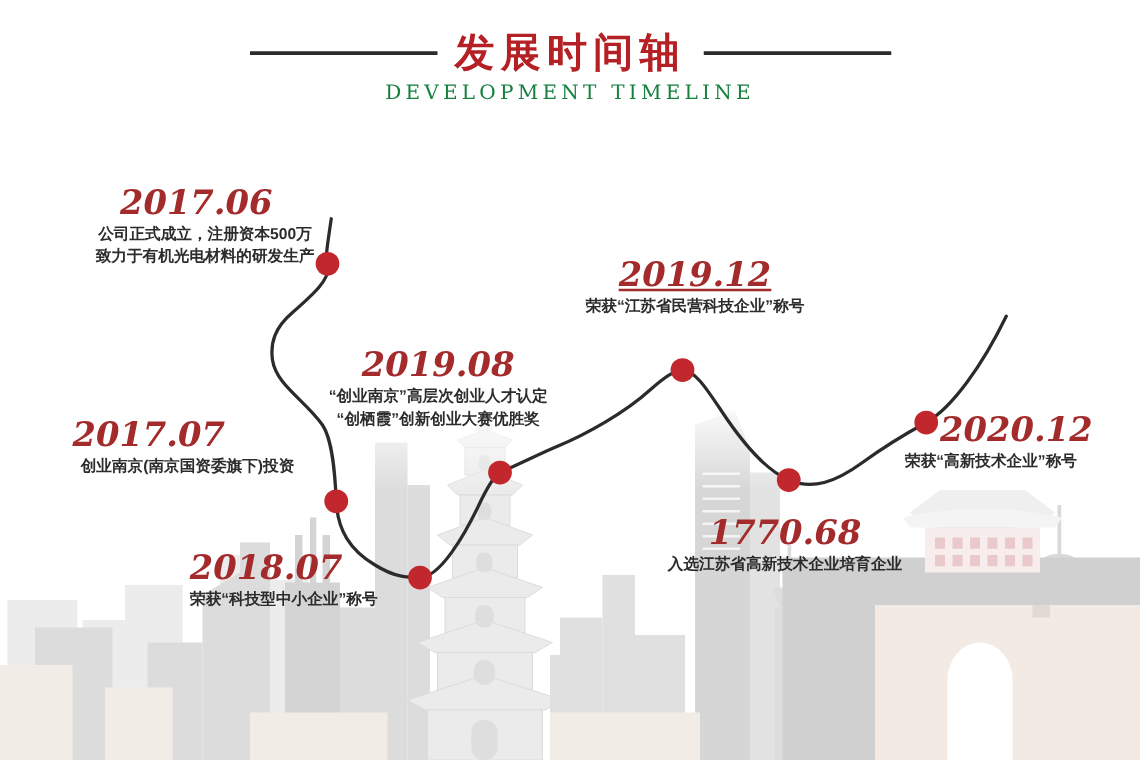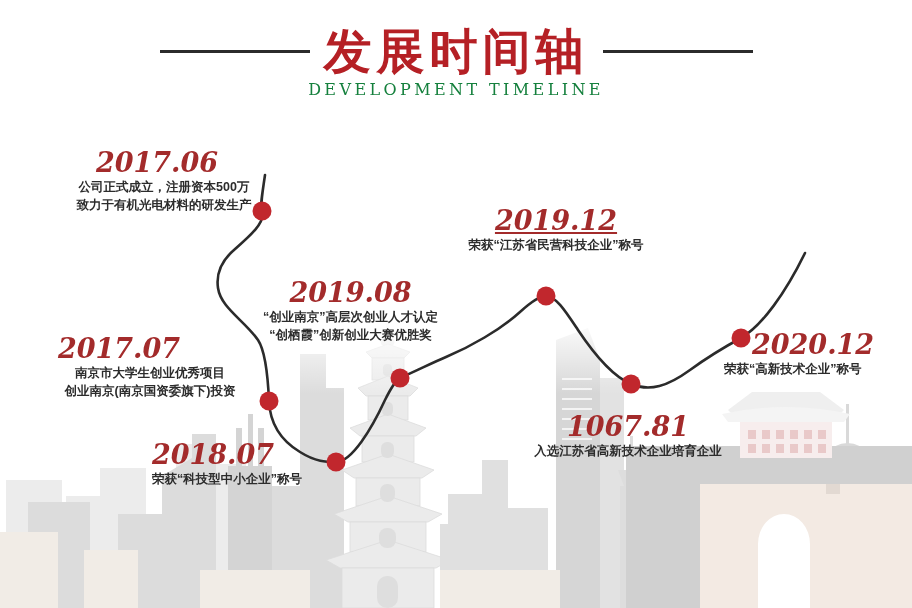--- a/index.html
+++ b/index.html
@@ -52,21 +52,21 @@
     justify-content: center;
     gap: 14px;
   }
   .title-rule {
     height: 3px;
     width: 150px;
     background: #2b2b2b;
   }
   #main-title {
     font-family: "DejaVu Serif", "Liberation Serif", serif;
-    font-size: 48px;
+    font-size: 32px;
     font-weight: bold;
     color: #b52025;
     letter-spacing: 5px;
     line-height: 1.05;
     white-space: nowrap;
   }
   #sub-title {
     margin-top: 4px;
     font-family: "DejaVu Serif", "Liberation Serif", serif;
     font-size: 16px;
@@ -348,42 +348,41 @@
   </div>
 
   <div class="entry" id="entry-0">
     <div class="date">2017.06</div>
     <div class="desc align-center">公司正式成立，注册资本500万</div>
     <div class="desc align-center">致力于有机光电材料的研发生产</div>
   </div>
 
   <div class="entry" id="entry-1">
     <div class="date">2017.07</div>
-    <div class="desc align-center">南京市大学生创业优秀项目</div>
     <div class="desc align-center">创业南京(南京国资委旗下)投资</div>
   </div>
 
   <div class="entry" id="entry-2">
     <div class="date">2018.07</div>
     <div class="desc align-center">荣获“科技型中小企业”称号</div>
   </div>
 
   <div class="entry" id="entry-3">
     <div class="date">2019.08</div>
     <div class="desc align-center">“创业南京”高层次创业人才认定</div>
     <div class="desc align-center">“创栖霞”创新创业大赛优胜奖</div>
   </div>
 
   <div class="entry" id="entry-4">
     <div class="date">2019.12</div>
     <div class="desc align-center">荣获“江苏省民营科技企业”称号</div>
   </div>
 
   <div class="entry" id="entry-5">
-    <div class="date">1067.81</div>
+    <div class="date">1770.68</div>
     <div class="desc align-center">入选江苏省高新技术企业培育企业</div>
   </div>
 
   <div class="entry" id="entry-6">
     <div class="date">2020.12</div>
     <div class="desc">荣获“高新技术企业”称号</div>
   </div>
 
 </div>
 

